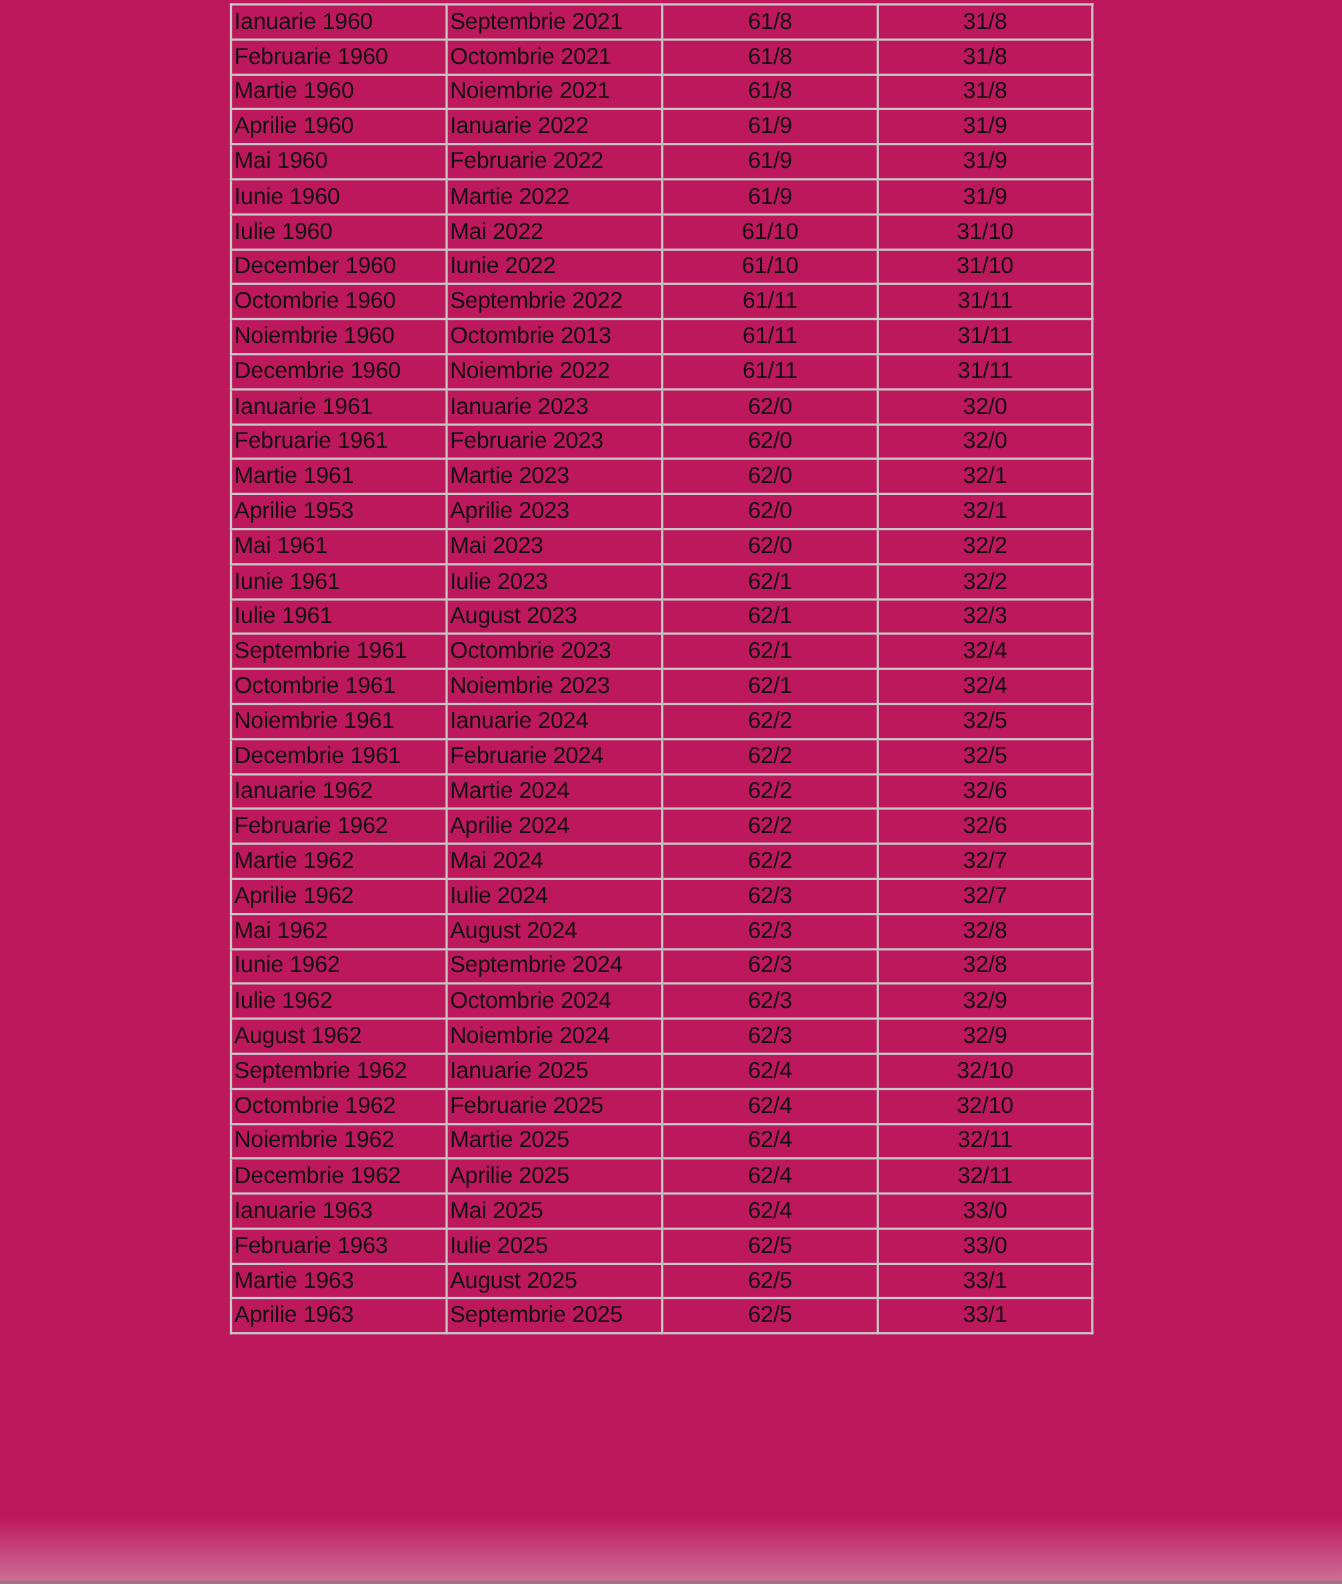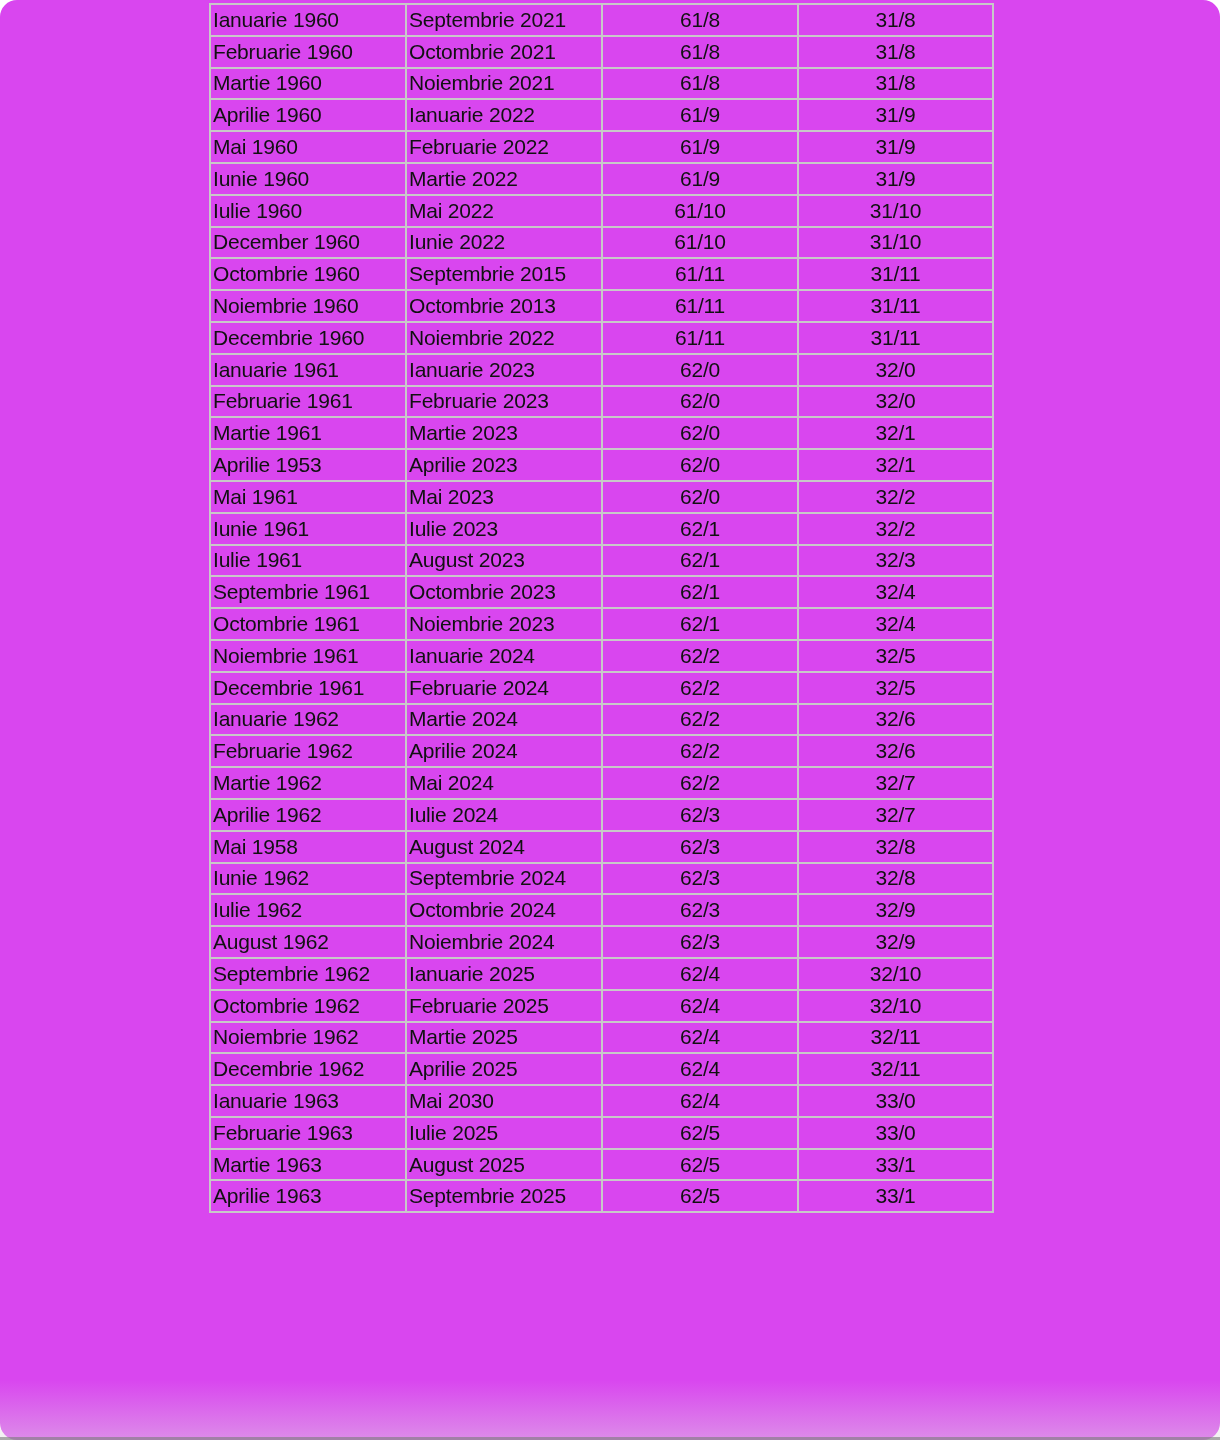--- a/index.html
+++ b/index.html
@@ -8,22 +8,21 @@
     background: #ffffff;
     width: 1220px;
     height: 1440px;
     overflow: hidden;
     font-family: "Liberation Sans", "DejaVu Sans", sans-serif;
   }
   .page {
     position: relative;
     width: 1220px;
     height: 1440px;
-    background: #d946ef;
-    border-radius: 17px;
+    background: #be185d;
   }
   table.data-table {
     position: absolute;
     left: 209px;
     top: 3px;
     border-collapse: collapse;
     table-layout: fixed;
     width: 783px;
   }
   table.data-table td {
@@ -117,21 +116,21 @@
           <td class="num">31/10</td>
         </tr>
         <tr>
           <td class="txt">December 1960</td>
           <td class="txt">Iunie 2022</td>
           <td class="num">61/10</td>
           <td class="num">31/10</td>
         </tr>
         <tr>
           <td class="txt">Octombrie 1960</td>
-          <td class="txt">Septembrie 2015</td>
+          <td class="txt">Septembrie 2022</td>
           <td class="num">61/11</td>
           <td class="num">31/11</td>
         </tr>
         <tr>
           <td class="txt">Noiembrie 1960</td>
           <td class="txt">Octombrie 2013</td>
           <td class="num">61/11</td>
           <td class="num">31/11</td>
         </tr>
         <tr>
@@ -224,21 +223,21 @@
           <td class="num">62/2</td>
           <td class="num">32/7</td>
         </tr>
         <tr>
           <td class="txt">Aprilie 1962</td>
           <td class="txt">Iulie 2024</td>
           <td class="num">62/3</td>
           <td class="num">32/7</td>
         </tr>
         <tr>
-          <td class="txt">Mai 1958</td>
+          <td class="txt">Mai 1962</td>
           <td class="txt">August 2024</td>
           <td class="num">62/3</td>
           <td class="num">32/8</td>
         </tr>
         <tr>
           <td class="txt">Iunie 1962</td>
           <td class="txt">Septembrie 2024</td>
           <td class="num">62/3</td>
           <td class="num">32/8</td>
         </tr>
@@ -273,21 +272,21 @@
           <td class="num">32/11</td>
         </tr>
         <tr>
           <td class="txt">Decembrie 1962</td>
           <td class="txt">Aprilie 2025</td>
           <td class="num">62/4</td>
           <td class="num">32/11</td>
         </tr>
         <tr>
           <td class="txt">Ianuarie 1963</td>
-          <td class="txt">Mai 2030</td>
+          <td class="txt">Mai 2025</td>
           <td class="num">62/4</td>
           <td class="num">33/0</td>
         </tr>
         <tr>
           <td class="txt">Februarie 1963</td>
           <td class="txt">Iulie 2025</td>
           <td class="num">62/5</td>
           <td class="num">33/0</td>
         </tr>
         <tr>

